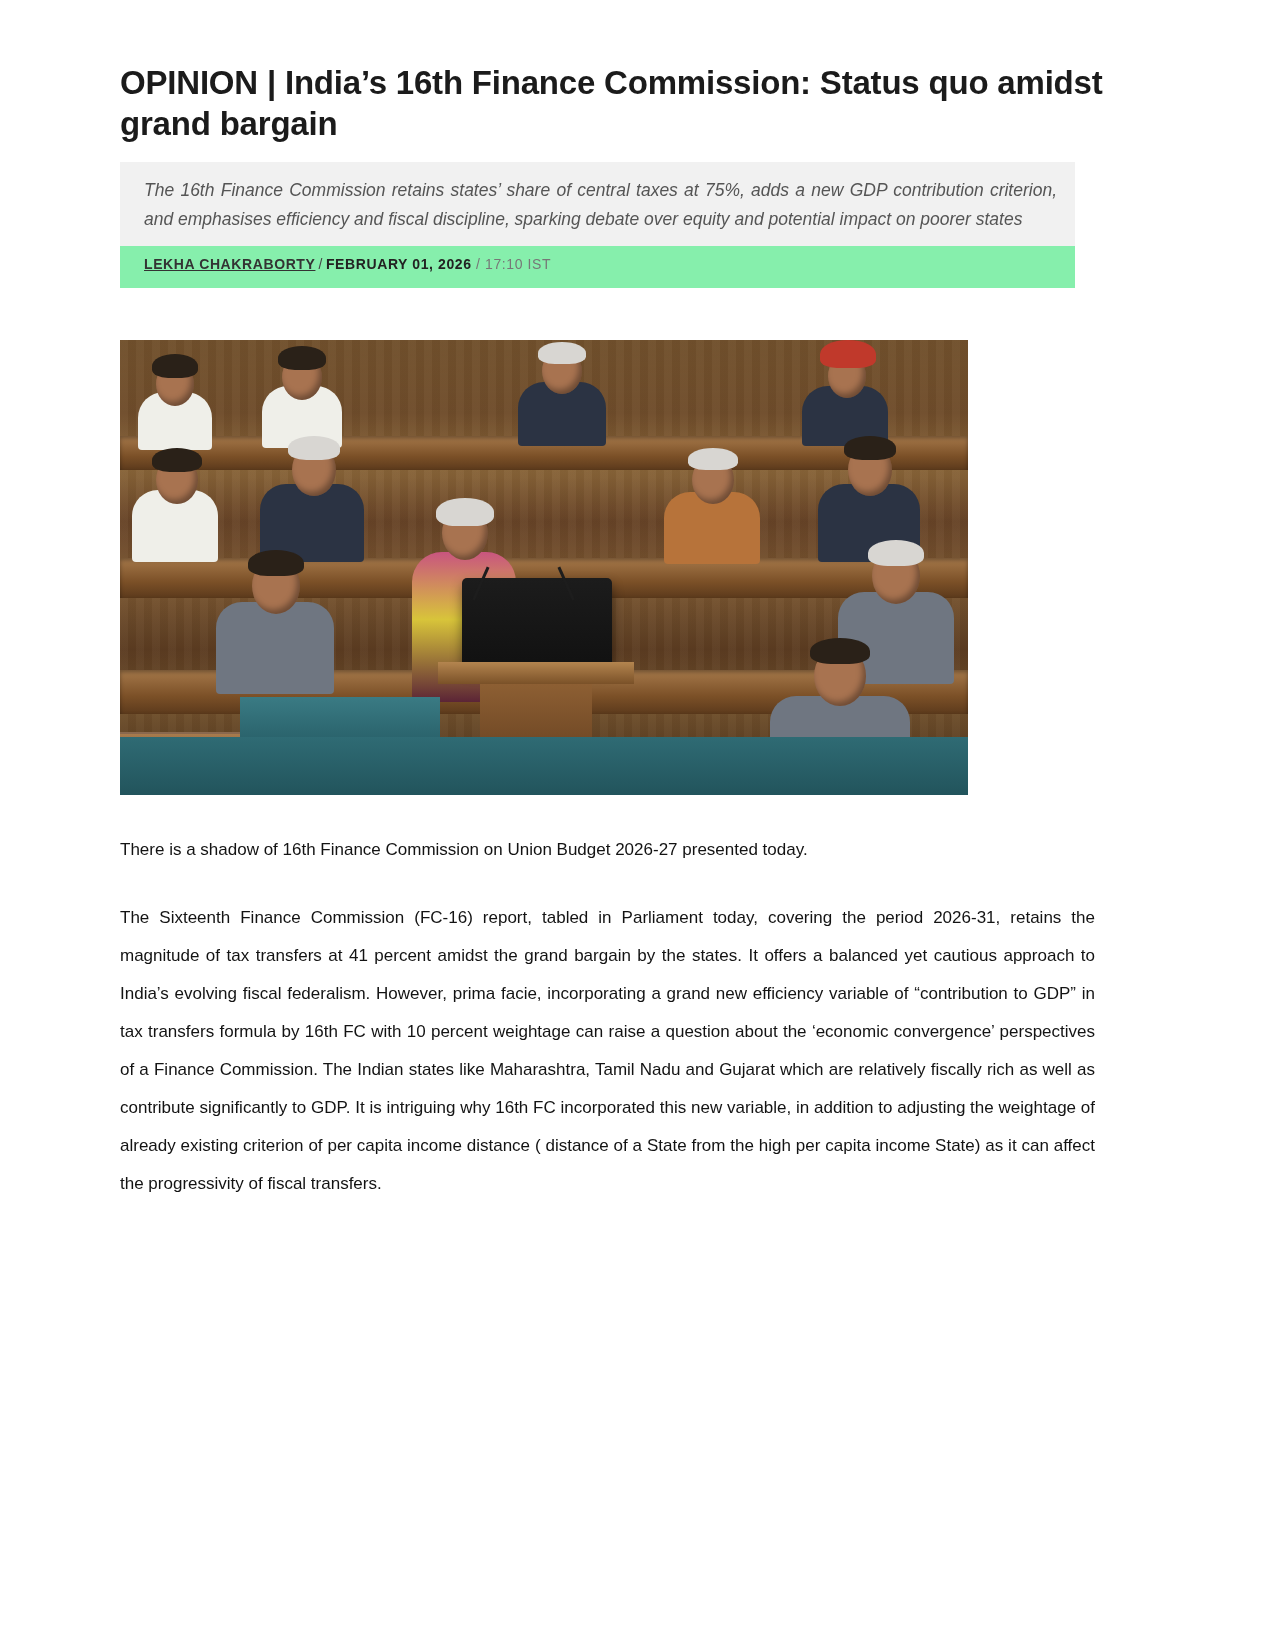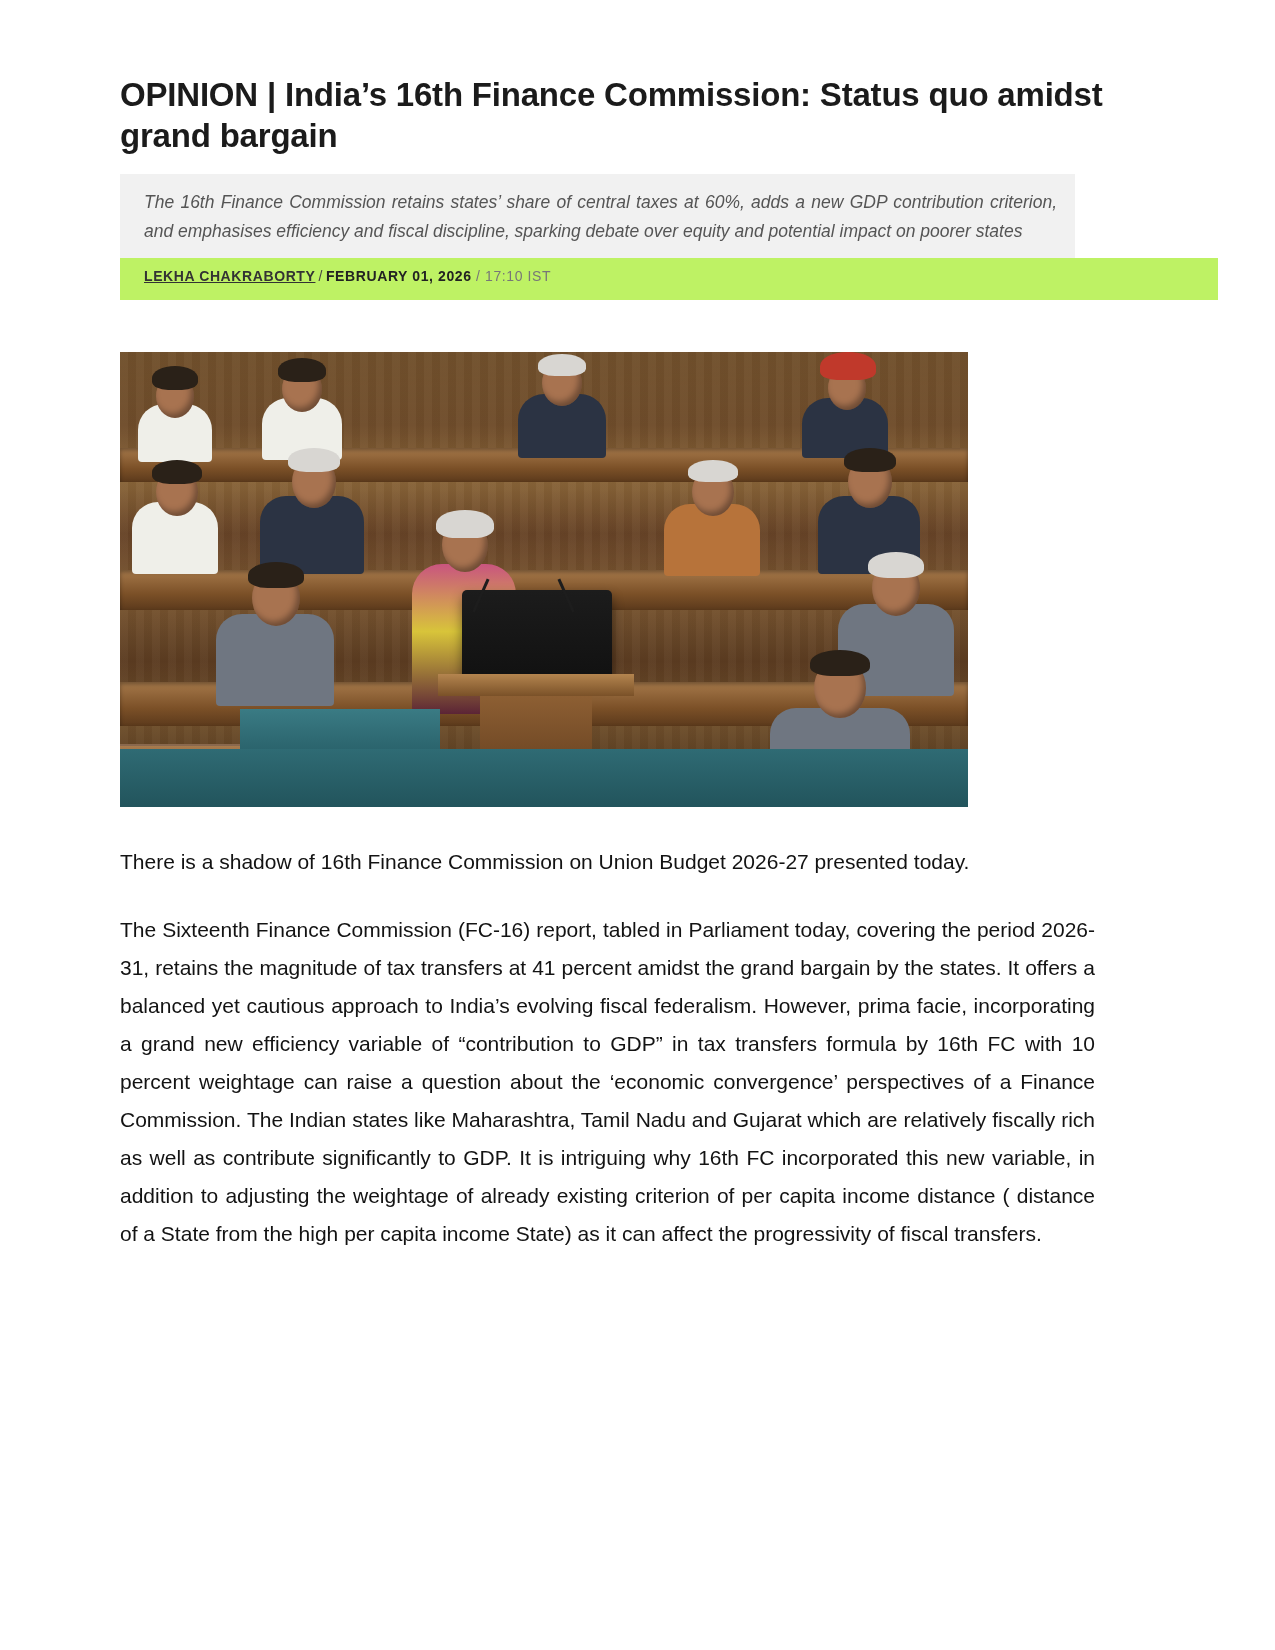--- a/index.html
+++ b/index.html
@@ -18,41 +18,41 @@
     min-height: 1650px;
     box-sizing: border-box;
     padding: 58px 118px 40px 120px;
     background: #ffffff;
   }
   .article-title {
     font-size: 33px;
     line-height: 41px;
     font-weight: bold;
     color: #1b1b1b;
-    margin: 16px 0 18px 0;
+    margin: 4px 0 18px 0;
     letter-spacing: -0.2px;
   }
   .summary-box {
     background: #f1f1f1;
     padding: 14px 18px 12px 24px;
     margin: 0 0 0 0;
     width: 955px;
     box-sizing: border-box;
   }
   .summary-text {
     font-size: 17.5px;
     line-height: 29px;
     font-style: italic;
     color: #555555;
     text-align: justify;
     margin: 0;
   }
   .byline-bar {
-    background: #bef264;
-    width: 1098px;
+    background: #86efac;
+    width: 955px;
     box-sizing: border-box;
     padding: 10px 18px 16px 24px;
     font-size: 14px;
     letter-spacing: 0.6px;
   }
   .byline-author {
     color: #333333;
     font-weight: bold;
     text-decoration: underline;
     cursor: pointer;
@@ -149,38 +149,38 @@
   }
   .carpet2 {
     position: absolute;
     left: 120px; width: 200px; bottom: 58px; height: 40px;
     background: linear-gradient(180deg, #3a7b84, #2b646d);
   }
   .body-text {
     margin: 36px 0 0 0;
   }
   .para {
-    font-size: 21px;
+    font-size: 17px;
     line-height: 38px;
     color: #131313;
     text-align: justify;
     margin: 0 0 30px 0;
     width: 975px;
   }
   .para:last-child { margin-bottom: 0; }
 </style>
 </head>
 <body>
 
 <div class="page">
 
   <h1 class="article-title">OPINION | India’s 16th Finance Commission: Status quo amidst grand bargain</h1>
 
   <div class="summary-box">
-    <p class="summary-text">The 16th Finance Commission retains states’ share of central taxes at 60%, adds a new GDP contribution criterion, and emphasises efficiency and fiscal discipline, sparking debate over equity and potential impact on poorer states</p>
+    <p class="summary-text">The 16th Finance Commission retains states’ share of central taxes at 75%, adds a new GDP contribution criterion, and emphasises efficiency and fiscal discipline, sparking debate over equity and potential impact on poorer states</p>
   </div>
 
   <div class="byline-bar">
     <span class="byline-author">LEKHA CHAKRABORTY</span><span class="byline-sep">/</span><span class="byline-date">FEBRUARY 01, 2026</span> <span class="byline-time">/ 17:10 IST</span>
   </div>
 
   <div class="lead-figure">
     <div class="photo">
 
       <div class="bench b1"></div>

